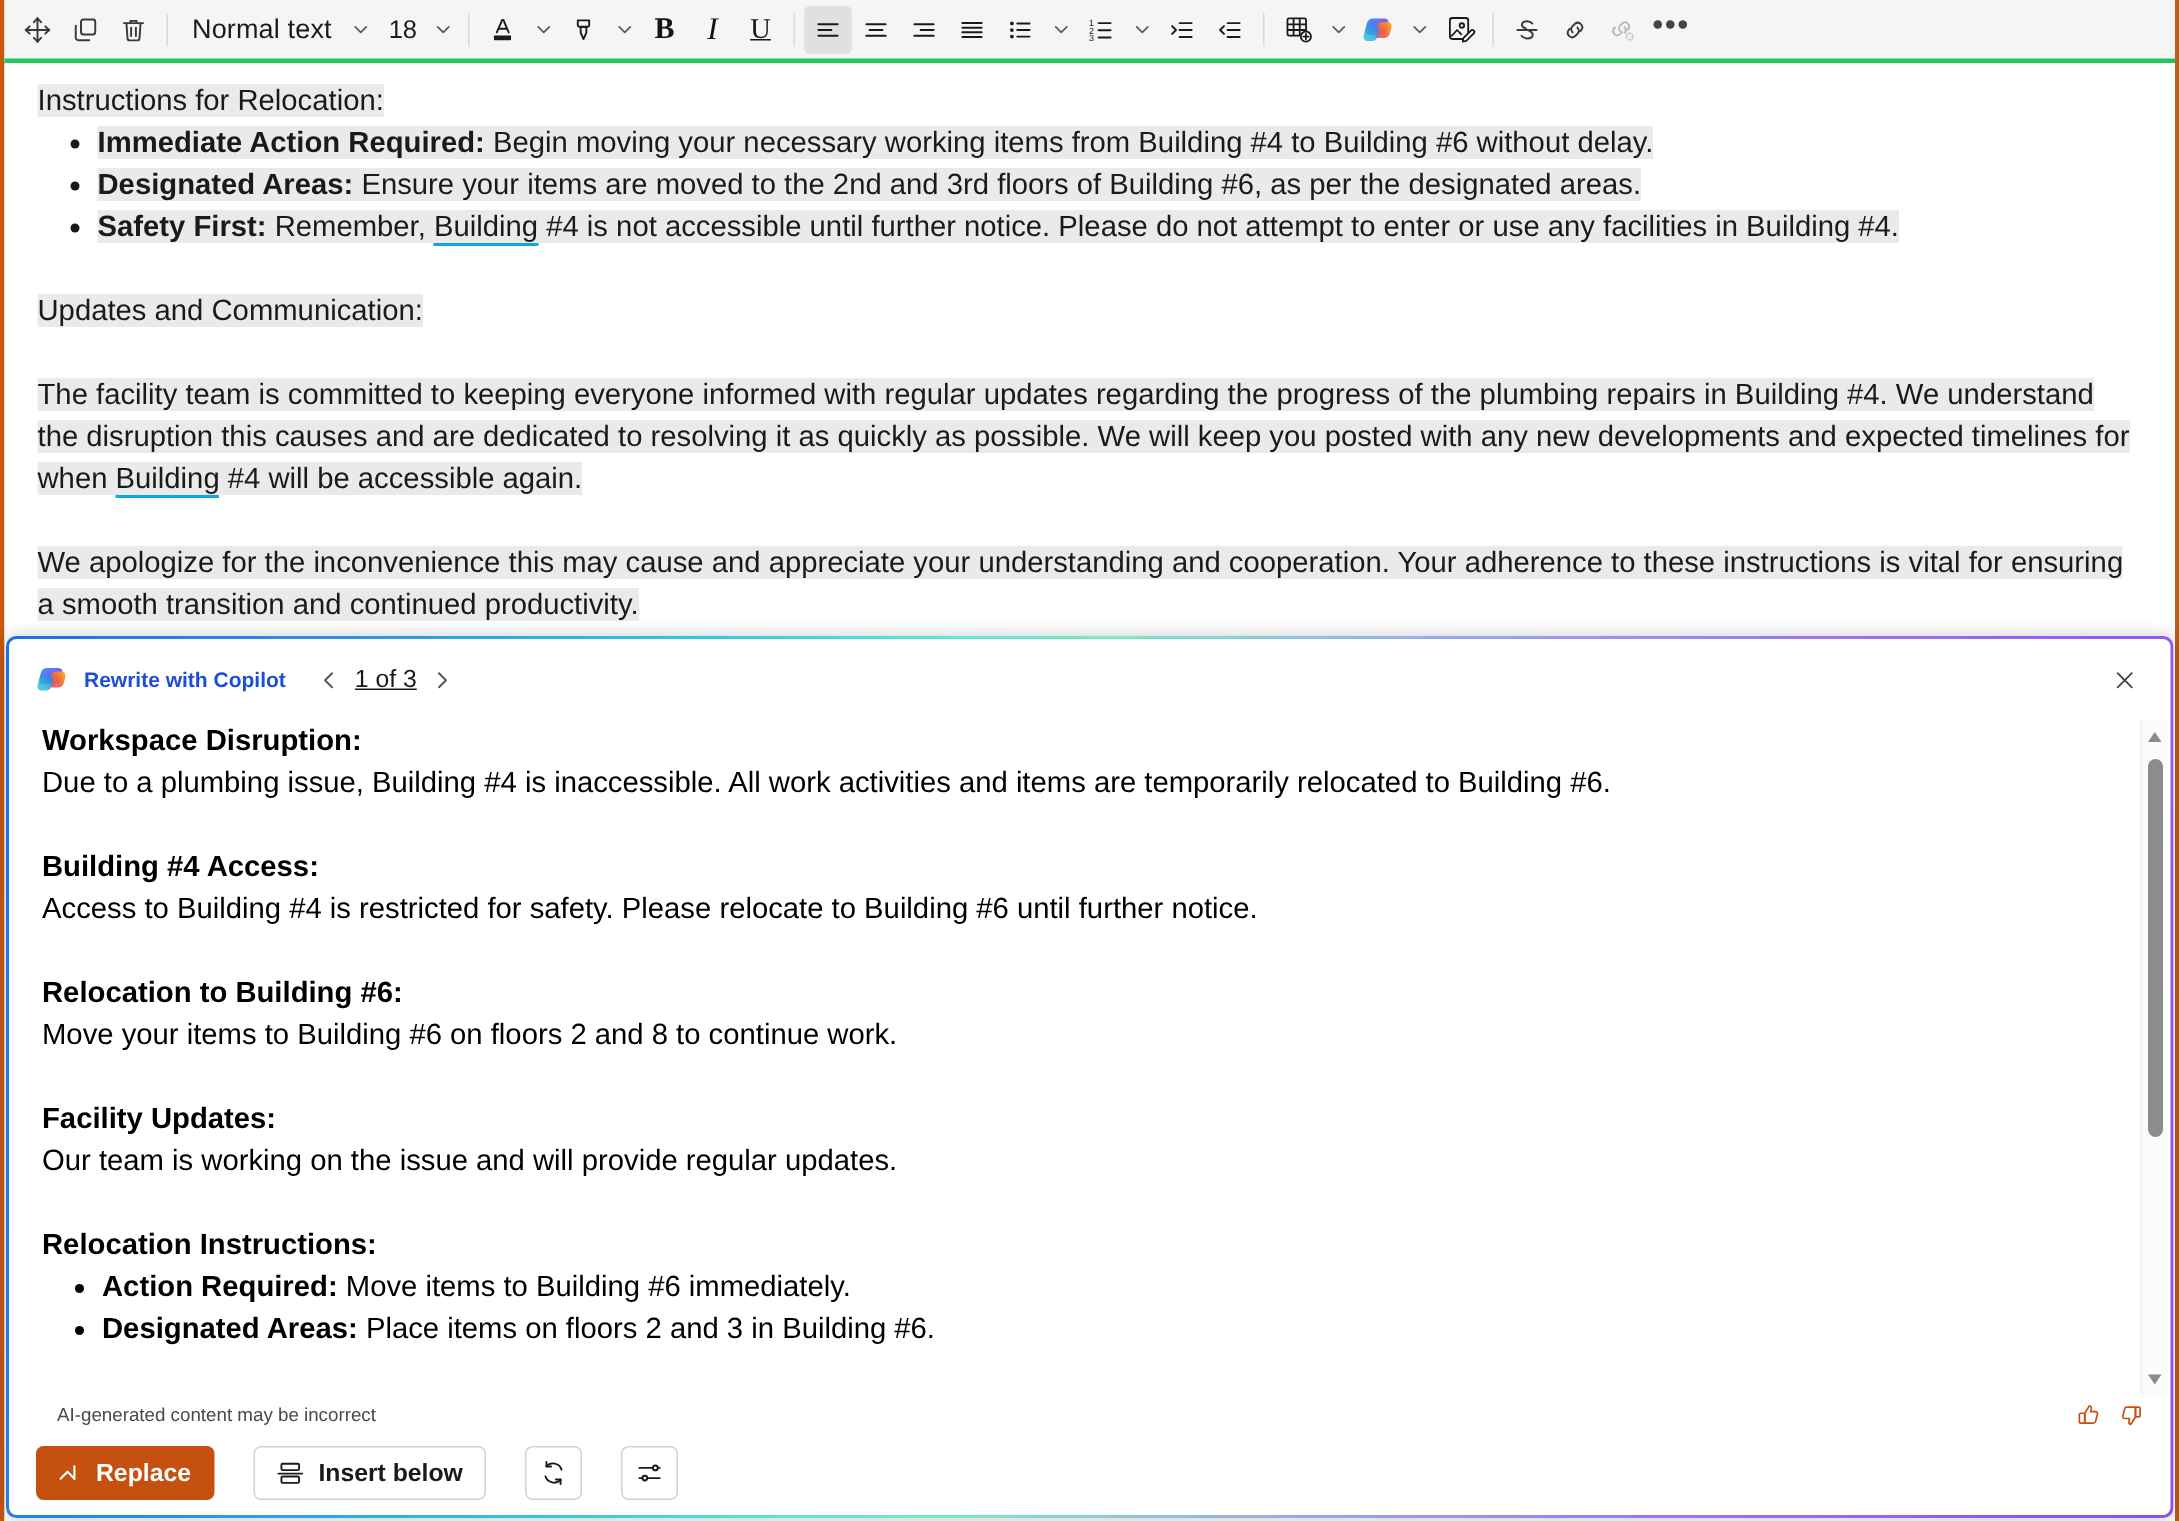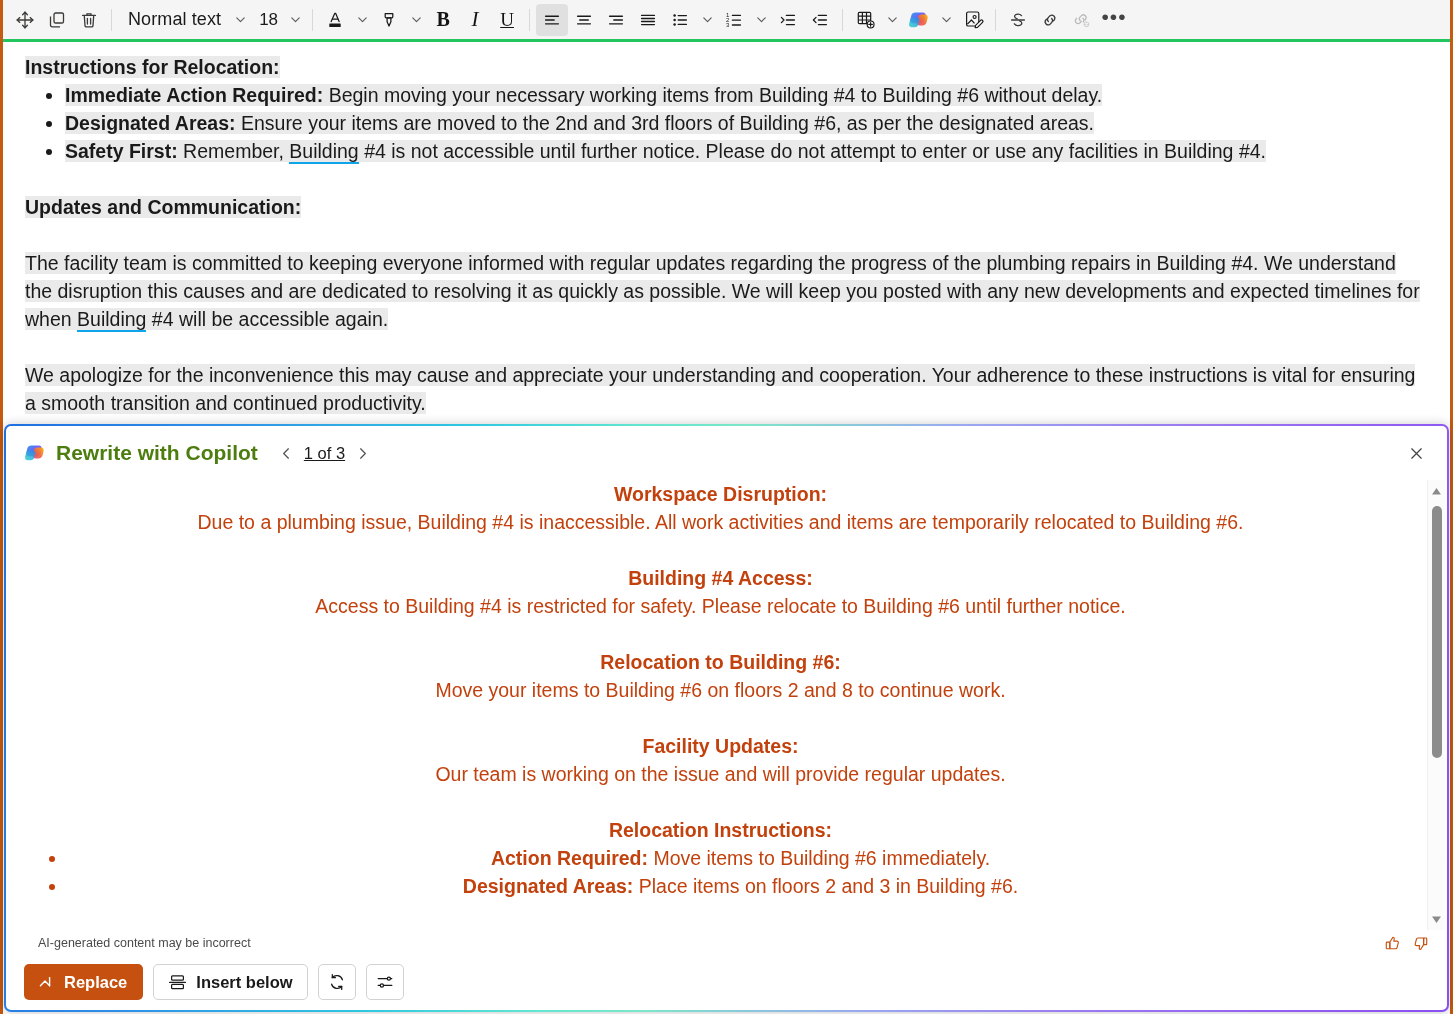--- a/index.html
+++ b/index.html
@@ -95,21 +95,21 @@
     background: #ffffff;
     padding: 10px 22px 0 22px;
     font-size: 19.5px;
     line-height: 28px;
     color: #1a1a1a;
     overflow: hidden;
     z-index: 2;
   }
   .sel { background: #eaeaea; }
   .doc-h {
-    font-weight: bold;
+    font-weight: normal;
     margin: 0 0 2px 0;
   }
   .doc-p { margin: 0; }
   ul.doc-list {
     margin: 0; padding: 0 0 0 40px;
     list-style: disc;
   }
   ul.doc-list li { margin: 0; padding: 0; }
   .b { font-weight: bold; }
   .gram {
@@ -145,23 +145,23 @@
 
   
   #cp-header {
     height: 54px;
     display: flex;
     align-items: center;
     padding: 0 14px 0 18px;
     flex: none;
   }
   #cp-title {
-    font-size: 21px;
+    font-size: 14px;
     font-weight: bold;
-    color: #4d7c0f;
+    color: #1d4ed8;
     margin-left: 10px;
     white-space: nowrap;
   }
   .cp-nav {
     width: 30px; height: 30px;
     display: flex; align-items: center; justify-content: center;
     color: #555; border-radius: 4px;
   }
   #cp-pager {
     font-size: 16.5px;
@@ -181,23 +181,22 @@
     flex: 1 1 auto;
     display: flex;
     min-height: 0;
     position: relative;
   }
   #cp-content {
     flex: 1 1 auto;
     padding: 0 14px 0 22px;
     font-size: 19.5px;
     line-height: 28px;
-    color: #c2410c;
+    color: #000000;
     overflow: hidden;
-    text-align: center;
   }
   .cp-block { margin-bottom: 28px; }
   .cp-block:last-child { margin-bottom: 0; }
   .cp-h { font-weight: bold; }
   ul.cp-list {
     margin: 0; padding: 0 0 0 40px;
     list-style: disc;
   }
 
   
@@ -243,21 +242,21 @@
   }
   .fb-icon {
     width: 26px; height: 22px;
     display: flex; align-items: center; justify-content: center;
     color: #c5500f;
     margin-left: 2px;
   }
   #cp-actions {
     display: flex;
     align-items: flex-end;
-    gap: 10px;
+    gap: 26px;
     margin-top: 8px;
   }
   .btn {
     height: 36px;
     display: flex; align-items: center;
     gap: 9px;
     padding: 0 14px;
     border-radius: 5px;
     font-size: 16.5px;
     font-weight: bold;

